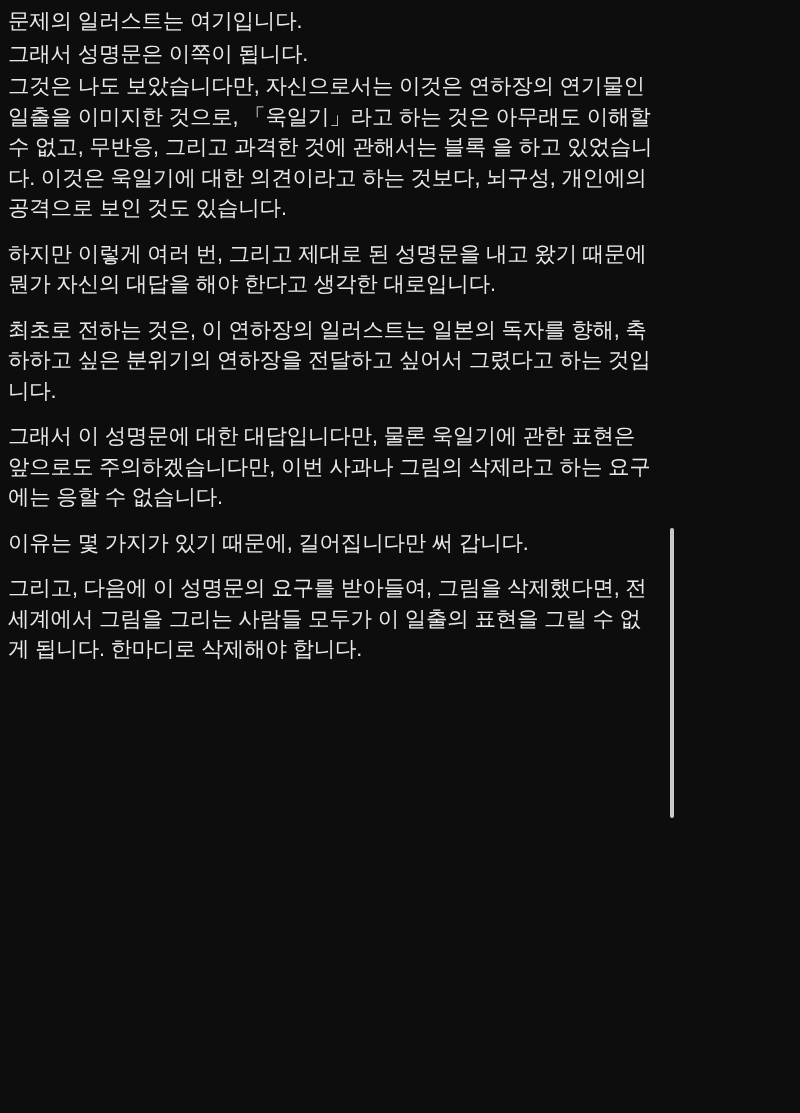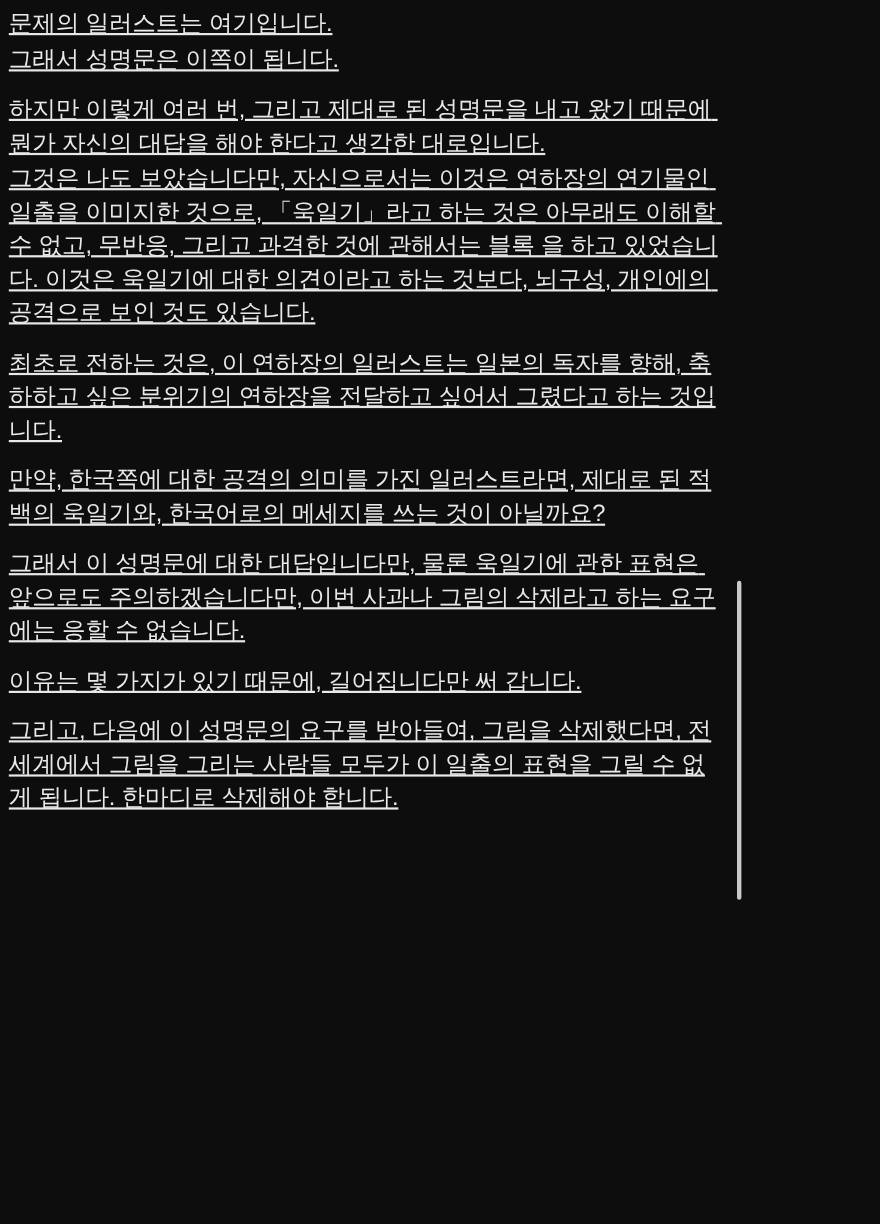--- a/index.html
+++ b/index.html
@@ -12,21 +12,20 @@
     font-family: "Liberation Sans", sans-serif;
     color: #e8e8e8;
   }
   .page {
     width: 676px;
     min-height: 1113px;
     background: #0d0d0d;
     box-sizing: border-box;
     padding: 6px 18px 22px 8px;
     position: relative;
-    text-decoration: underline;
   }
   .para {
     font-size: 21.5px;
     line-height: 1.42;
     letter-spacing: -0.2px;
     color: #e9e9e9;
     margin: 0 0 2px 0;
     white-space: pre-wrap;
     word-break: break-all;
   }
@@ -43,22 +42,21 @@
     border-radius: 2px;
   }
 </style>
 </head>
 <body>
 
 <div class="page">
   <div id="paragraphs">
       <p class="para">문제의 일러스트는 여기입니다.</p>
       <p class="para">그래서 성명문은 이쪽이 됩니다.</p>
+      <p class="para">그것은 나도 보았습니다만, 자신으로서는 이것은 연하장의 연기물인 일출을 이미지한 것으로, 「욱일기」라고 하는 것은 아무래도 이해할 수 없고, 무반응, 그리고 과격한 것에 관해서는 블록 을 하고 있었습니다. 이것은 욱일기에 대한 의견이라고 하는 것보다, 뇌구성, 개인에의 공격으로 보인 것도 있습니다.</p>
       <p class="para gap">하지만 이렇게 여러 번, 그리고 제대로 된 성명문을 내고 왔기 때문에 뭔가 자신의 대답을 해야 한다고 생각한 대로입니다.</p>
-      <p class="para">그것은 나도 보았습니다만, 자신으로서는 이것은 연하장의 연기물인 일출을 이미지한 것으로, 「욱일기」라고 하는 것은 아무래도 이해할 수 없고, 무반응, 그리고 과격한 것에 관해서는 블록 을 하고 있었습니다. 이것은 욱일기에 대한 의견이라고 하는 것보다, 뇌구성, 개인에의 공격으로 보인 것도 있습니다.</p>
       <p class="para gap">최초로 전하는 것은, 이 연하장의 일러스트는 일본의 독자를 향해, 축하하고 싶은 분위기의 연하장을 전달하고 싶어서 그렸다고 하는 것입니다.</p>
-      <p class="para gap">만약, 한국쪽에 대한 공격의 의미를 가진 일러스트라면, 제대로 된 적백의 욱일기와, 한국어로의 메세지를 쓰는 것이 아닐까요?</p>
       <p class="para gap">그래서 이 성명문에 대한 대답입니다만, 물론 욱일기에 관한 표현은 앞으로도 주의하겠습니다만, 이번 사과나 그림의 삭제라고 하는 요구에는 응할 수 없습니다.</p>
       <p class="para gap">이유는 몇 가지가 있기 때문에, 길어집니다만 써 갑니다.</p>
       <p class="para gap">그리고, 다음에 이 성명문의 요구를 받아들여, 그림을 삭제했다면, 전세계에서 그림을 그리는 사람들 모두가 이 일출의 표현을 그릴 수 없게 됩니다. 한마디로 삭제해야 합니다.</p>
     </div>
   <div class="scrollbar"></div>
 </div>
 
 </body></html>

